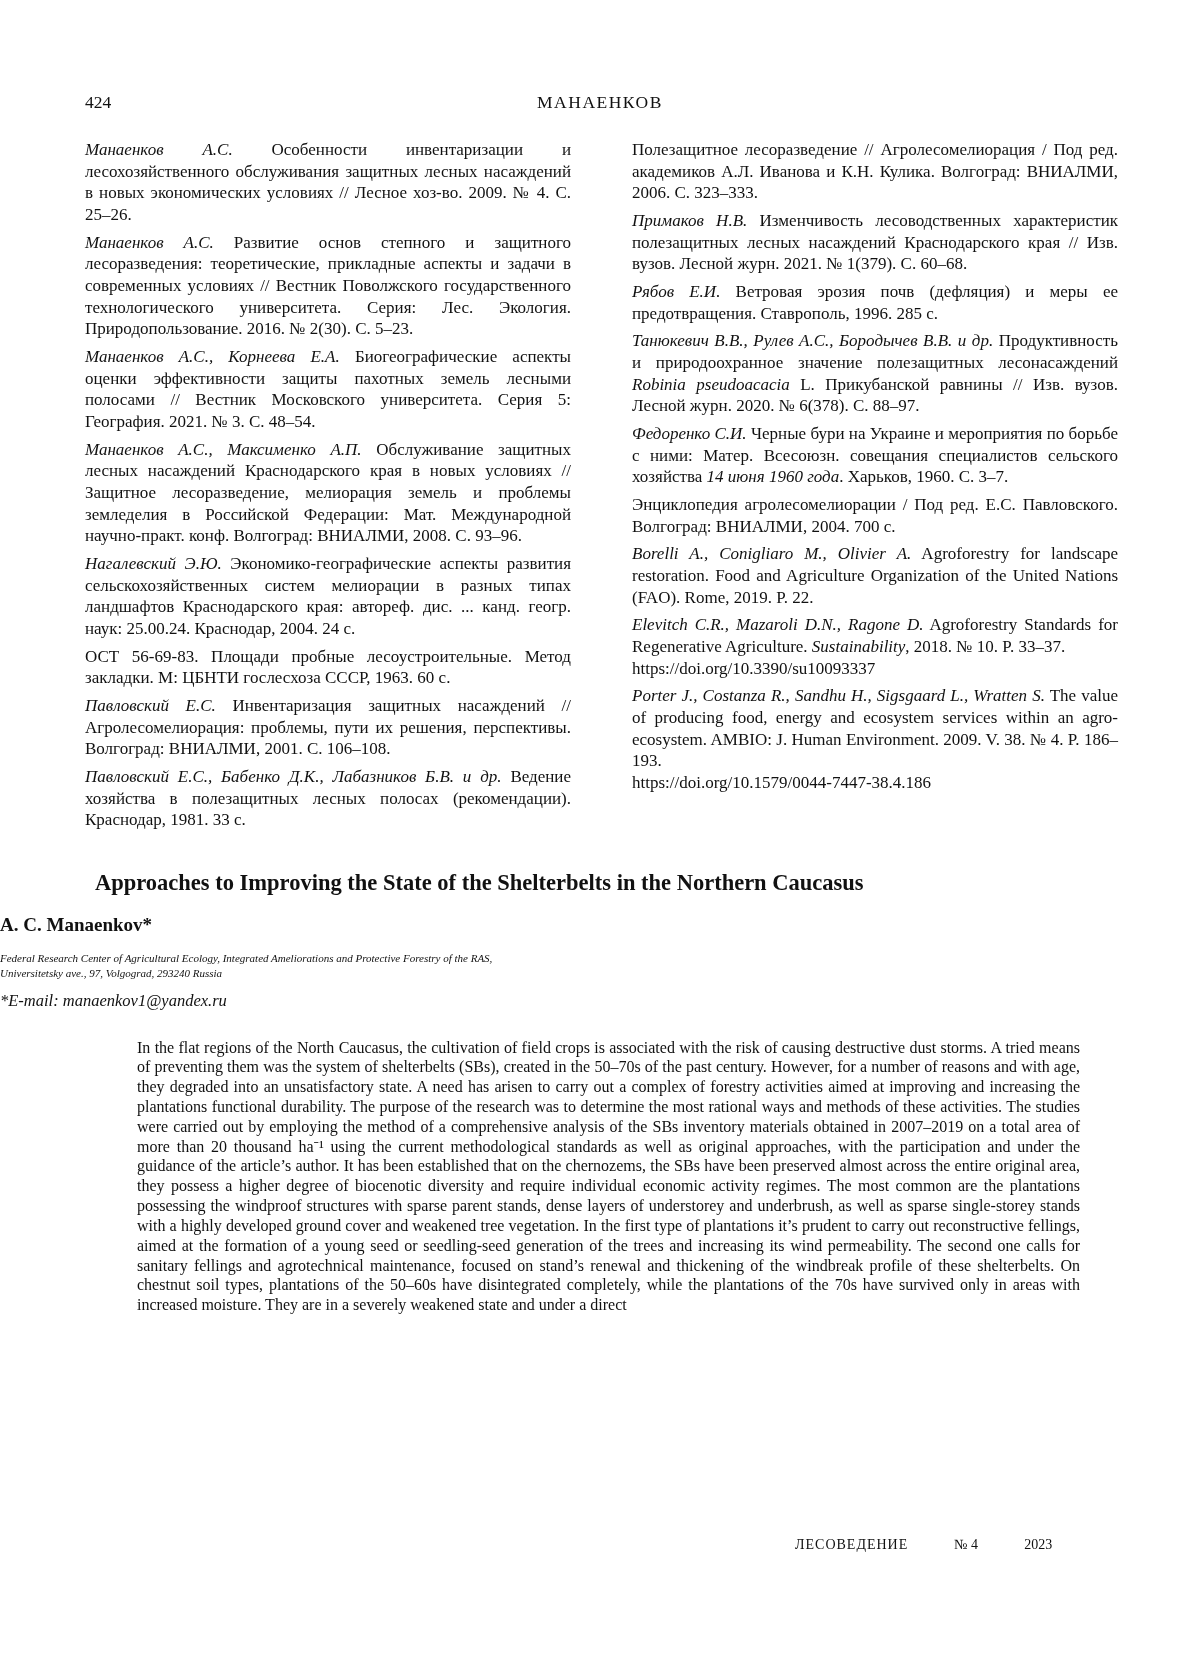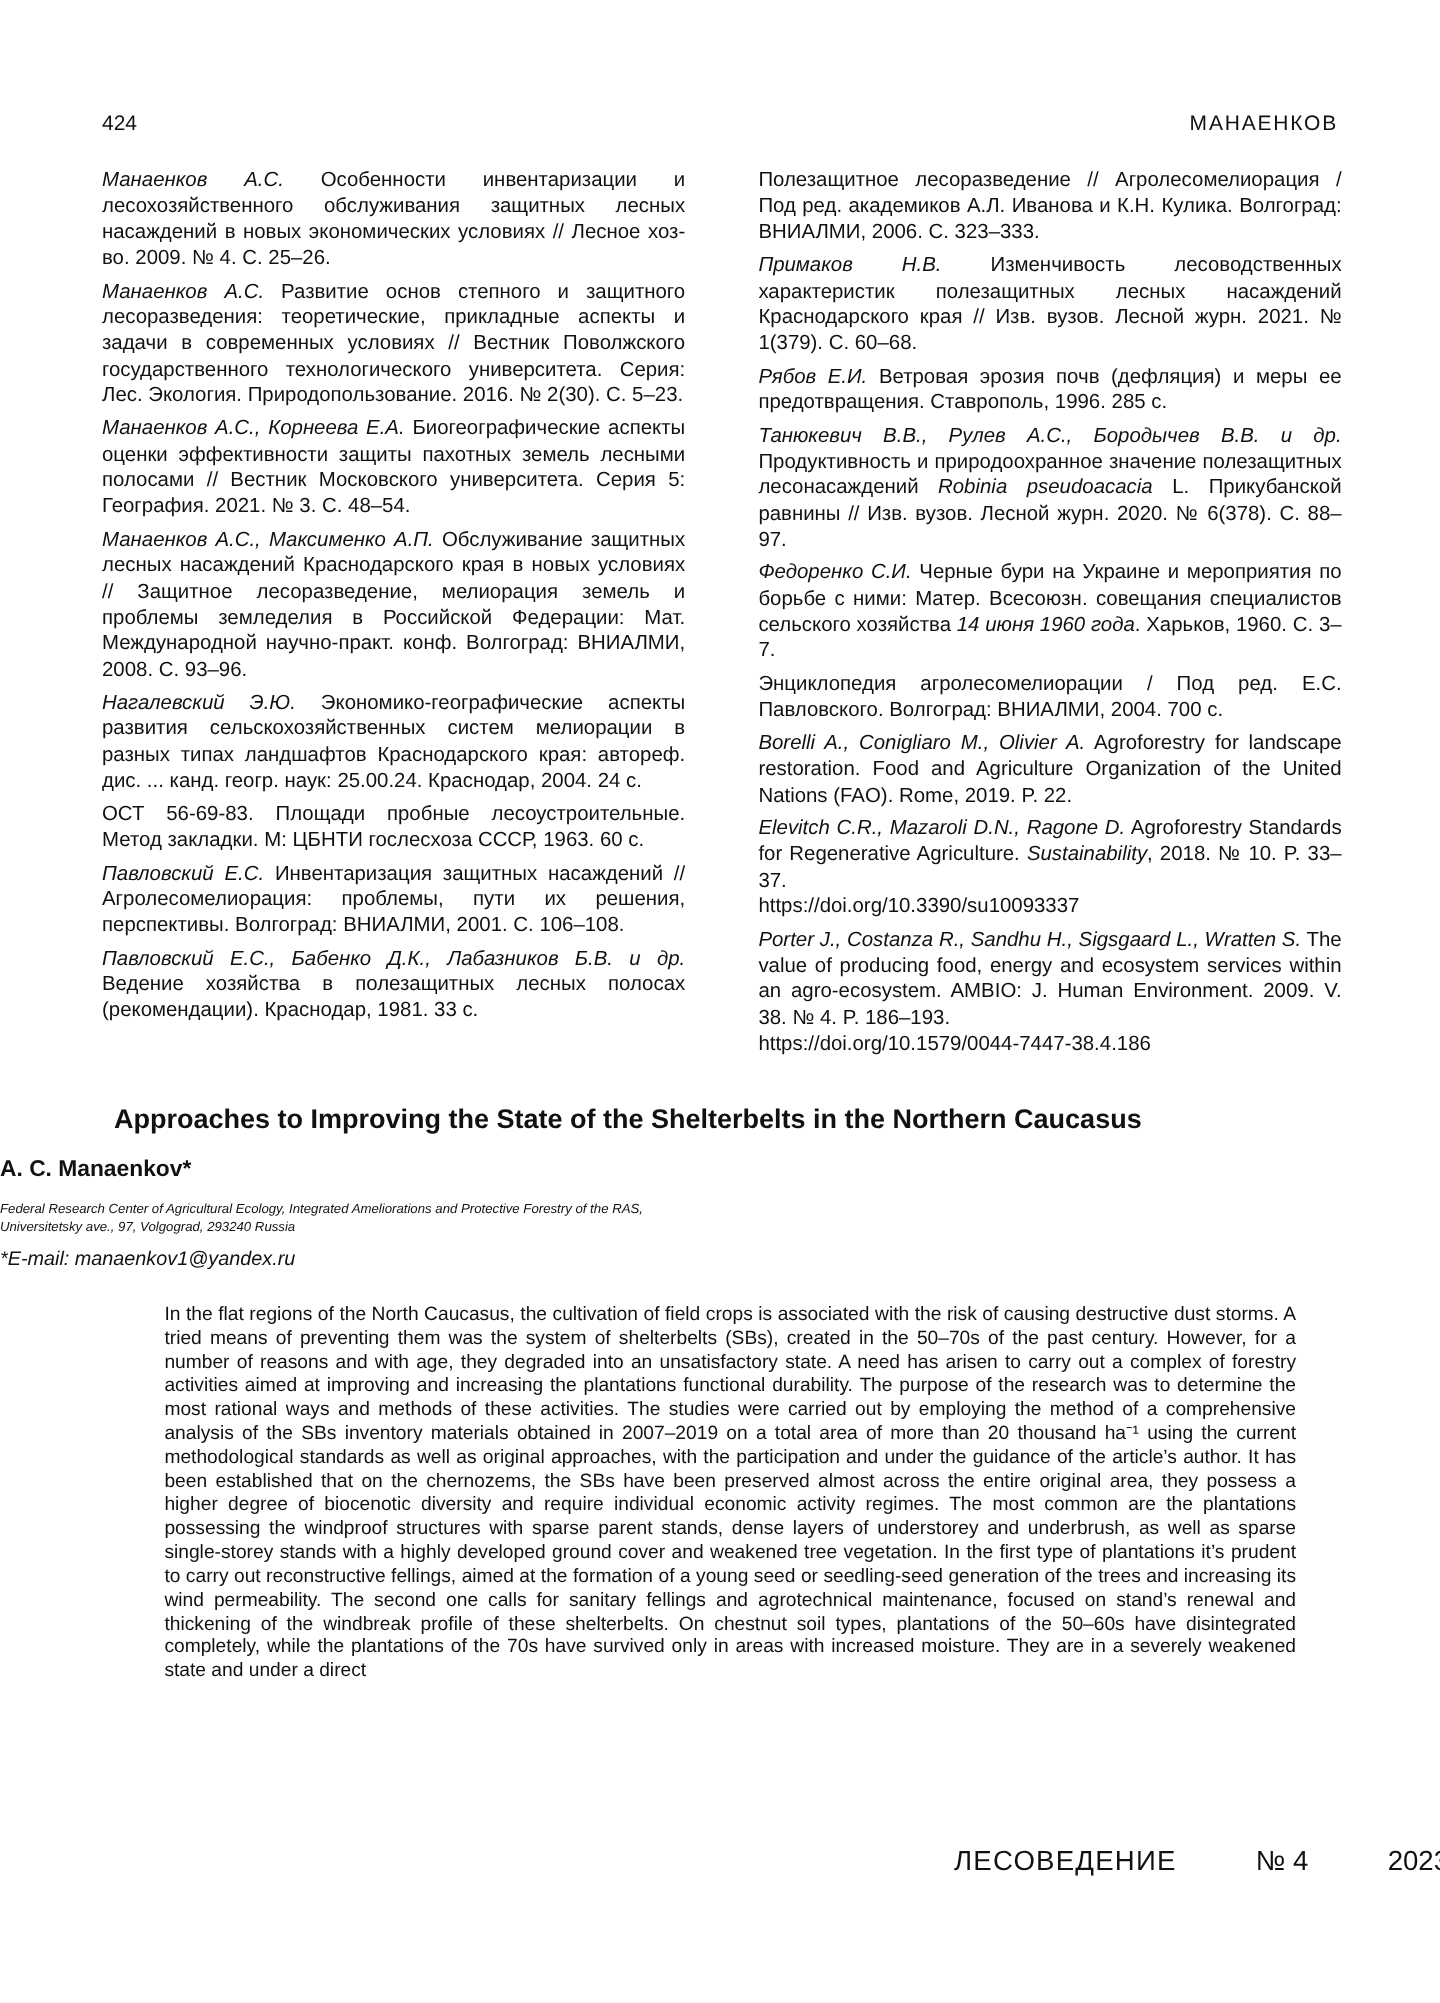--- a/index.html
+++ b/index.html
@@ -2,31 +2,31 @@
 <html lang="ru"><head>
 <meta charset="utf-8">
 <style>
   html, body { margin: 0; padding: 0; background: #ffffff; }
   .page {
     position: relative;
     width: 1200px;
     height: 1669px;
     background: #ffffff;
     color: #111111;
-    font-family: Liberation Sans, sans-serif;
+    font-family: Liberation Serif, serif;
     overflow: hidden;
   }
   
   .running-head {
     position: relative;
     margin: 92px 85px 0 85px;
     font-size: 17.5px;
   }
   .page-num { position: absolute; left: 0; top: 0; }
-  .running-title { display: block; text-align: right; letter-spacing: 1.5px; }
+  .running-title { display: block; text-align: center; letter-spacing: 1.5px; }
 
   
   .refs {
     display: flex;
     gap: 61px;
     margin: 26px 82px 0 85px;
   }
   .ref-col { flex: 1 1 0; min-width: 0; }
   p.ref {
     margin: 0 0 6px 0;
@@ -64,22 +64,22 @@
     text-align: justify;
     hyphens: auto;
   }
 
   
   .page-footer {
     position: absolute;
     top: 1537px;
     left: 795px;
     display: flex;
-    gap: 66px;
-    font-size: 23px;
+    gap: 46px;
+    font-size: 14px;
     white-space: nowrap;
   }
   .journal-name { letter-spacing: 1px; }
 </style>
 </head>
 <body>
 
 <div class="page">
 
   <div class="running-head">

